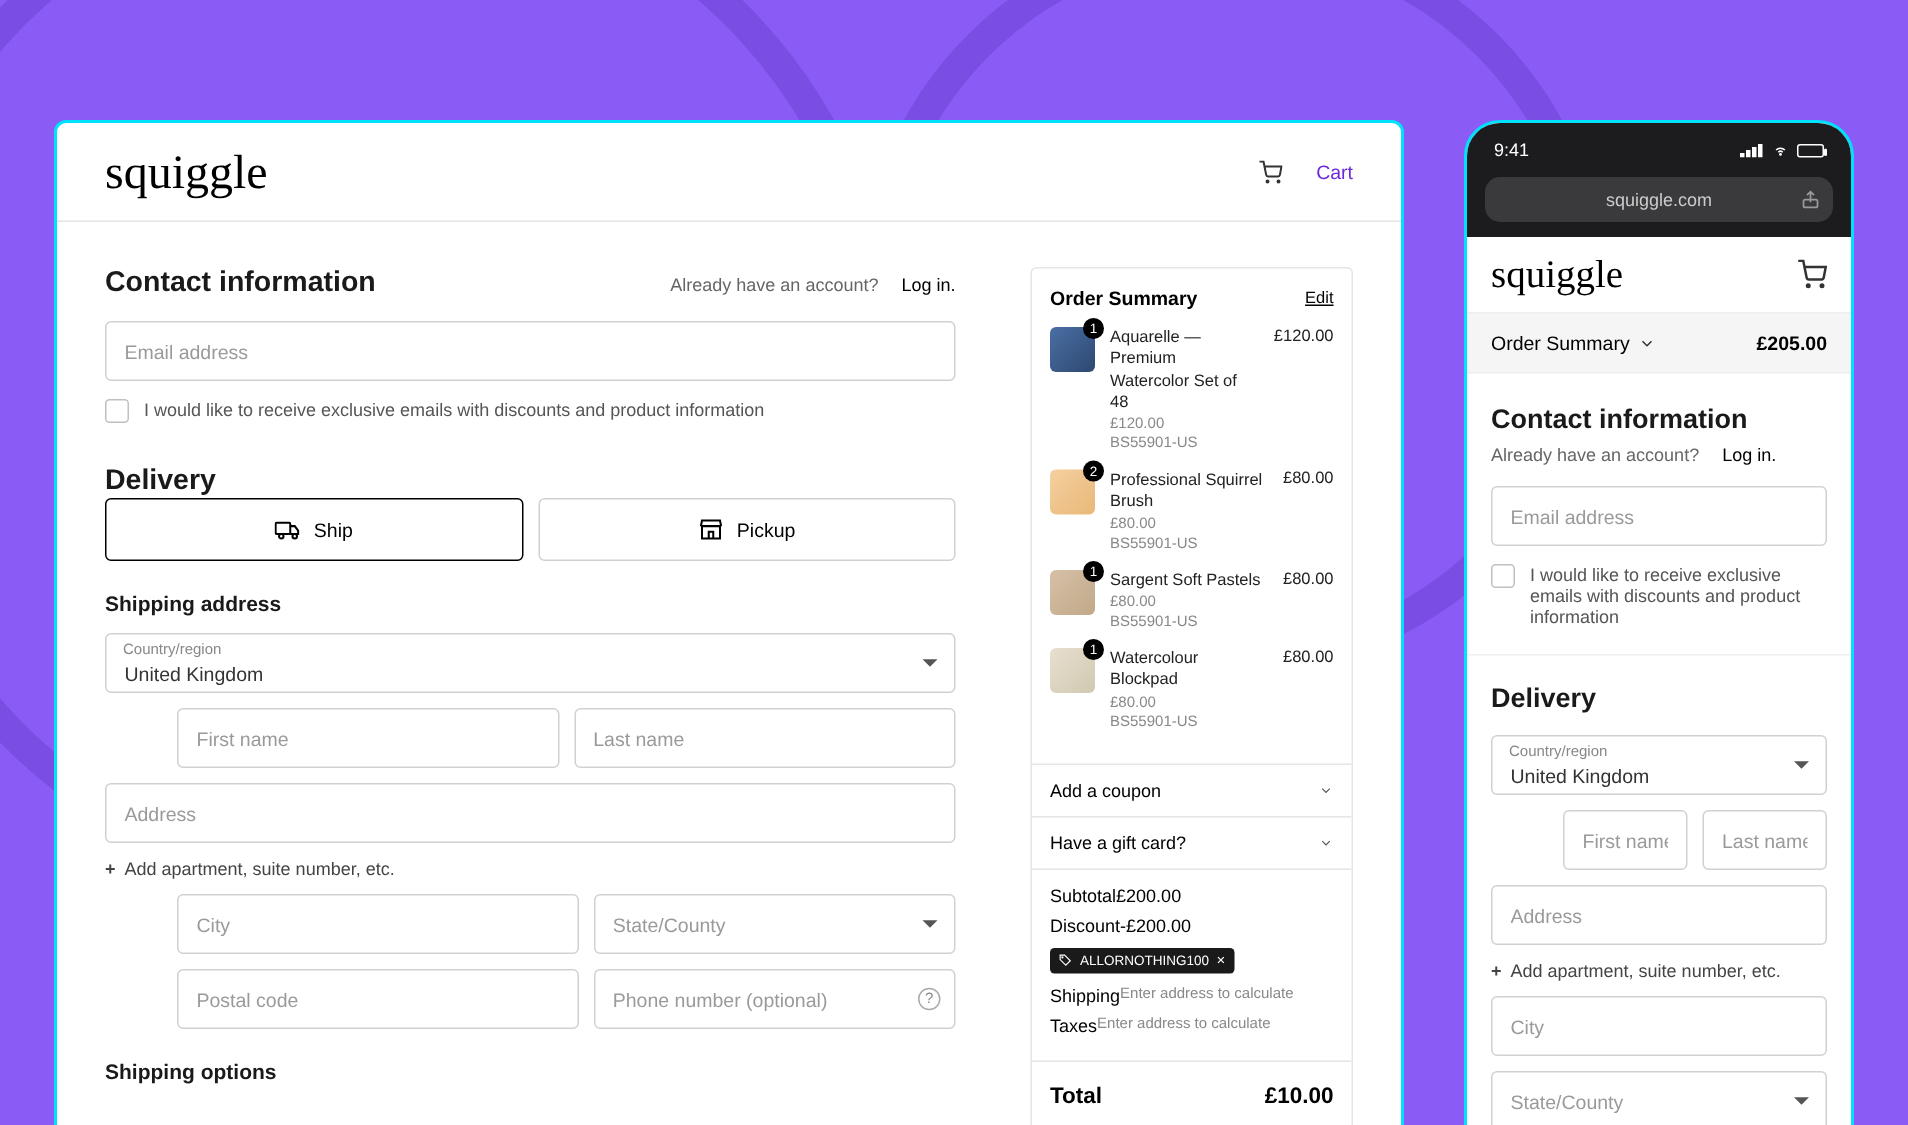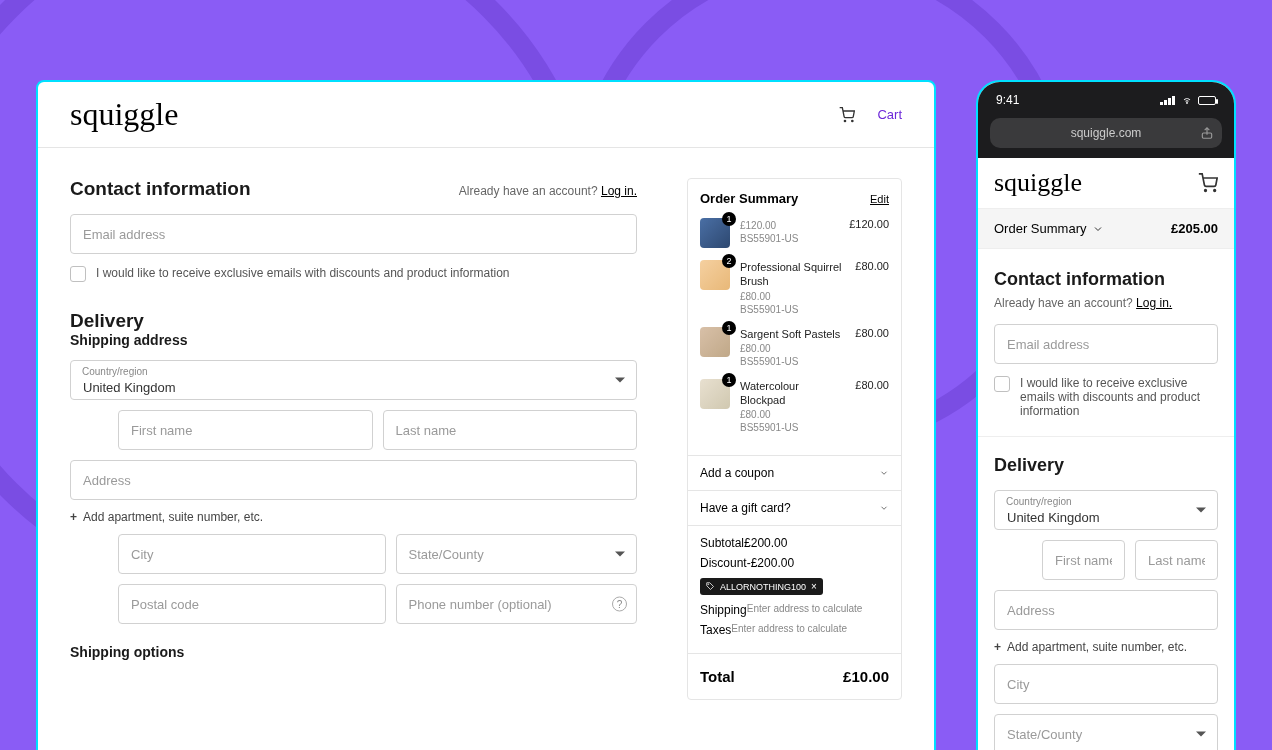--- a/index.html
+++ b/index.html
@@ -16,21 +16,21 @@
 .cart-link { display: flex; align-items: center; gap: 22px; font-size: 13px; color: #6d28d9; cursor: pointer; }
 .cart-icon { width: 16px; height: 16px; }
 
 .d-body { display: flex; gap: 50px; padding: 30px 32px; height: calc(100% - 60px); overflow: hidden; }
 .d-left { flex: 1; }
 .d-right { width: 215px; }
 
 .section-head { display: flex; justify-content: space-between; align-items: baseline; margin-bottom: 14px; }
 h2 { font-size: 19px; font-weight: 600; color: #1a1a1a; }
 .hint { font-size: 12px; color: #666; }
-.hint a { color: #000; text-decoration: underline; cursor: pointer; }
+.hint a { color: #000; cursor: pointer; margin-left: 12px; }
 
 .input { width: 100%; height: 40px; border: 1px solid #d1d1d1; border-radius: 4px; padding: 0 12px; font-size: 13px; color: #333; }
 .input::placeholder { color: #9a9a9a; }
 .input-group { margin-bottom: 10px; }
 
 .checkbox-row { display: flex; align-items: flex-start; gap: 10px; margin-top: 12px; font-size: 12px; color: #555; }
 .checkbox { width: 16px; height: 16px; border: 1px solid #c0c0c0; border-radius: 3px; flex-shrink: 0; cursor: pointer; }
 
 .delivery-desc { font-size: 12px; color: #666; margin-top: 4px; margin-bottom: 12px; }
 .toggle-row { display: flex; gap: 10px; margin-bottom: 20px; }
@@ -138,20 +138,40 @@
           </span>
         </div>
         <div class="input-group"><input class="input" placeholder="Email address" style=""></div>
         <div class="checkbox-row">
           <div class="checkbox"></div>
           <span>I would like to receive exclusive emails with discounts and product information</span>
         </div>
 
         <div style="margin-top:28px">
           <h2>Delivery</h2>
+          <div class="toggle-row">
+            <div class="toggle-btn active">
+              <svg class="toggle-icon" viewBox="0 0 24 24" fill="none" stroke="#000" stroke-width="1.8">
+                  <rect x="1" y="6" width="13" height="10" rx="1"></rect>
+                  <path d="M14 9h4l3 4v3h-7"></path>
+                  <circle cx="6" cy="18" r="2"></circle>
+                  <circle cx="18" cy="18" r="2"></circle>
+                </svg>
+              <span>Ship</span>
+            </div>
+            <div class="toggle-btn">
+              <svg class="toggle-icon" viewBox="0 0 24 24" fill="none" stroke="#000" stroke-width="1.8">
+                  <path d="M3 9l1-5h16l1 5"></path>
+                  <path d="M4 9v11h16V9"></path>
+                  <path d="M10 20v-6h4v6"></path>
+                  <path d="M3 9h18"></path>
+                </svg>
+              <span>Pickup</span>
+            </div>
+          </div>
         </div>
 
         <h3>Shipping address</h3>
         <div class="input-group floating-label select-wrap">
           <div class="label">Country/region</div>
           <input class="input" readonly="" value="United Kingdom" style="">
         </div>
         <div class="input-group row2">
           <input class="input" placeholder="First name" style="">
           <input class="input" placeholder="Last name" style="">
@@ -179,20 +199,21 @@
           <div class="summary-head">
             <span>Order Summary</span>
             <a>Edit</a>
           </div>
           <div class="summary-items">
             <div class="summary-item">
               <div class="thumb thumb-1">
                   <div class="badge">1</div>
                 </div>
               <div class="item-info">
+                <div class="item-name">Aquarelle — Premium Watercolor Set of 48</div>
                 <div class="item-sub">£120.00</div>
                 <div class="item-sub">BS55901-US</div>
               </div>
               <div class="item-price">£120.00</div>
             </div>
             <div class="summary-item">
               <div class="thumb thumb-2">
                   <div class="badge">2</div>
                 </div>
               <div class="item-info">

